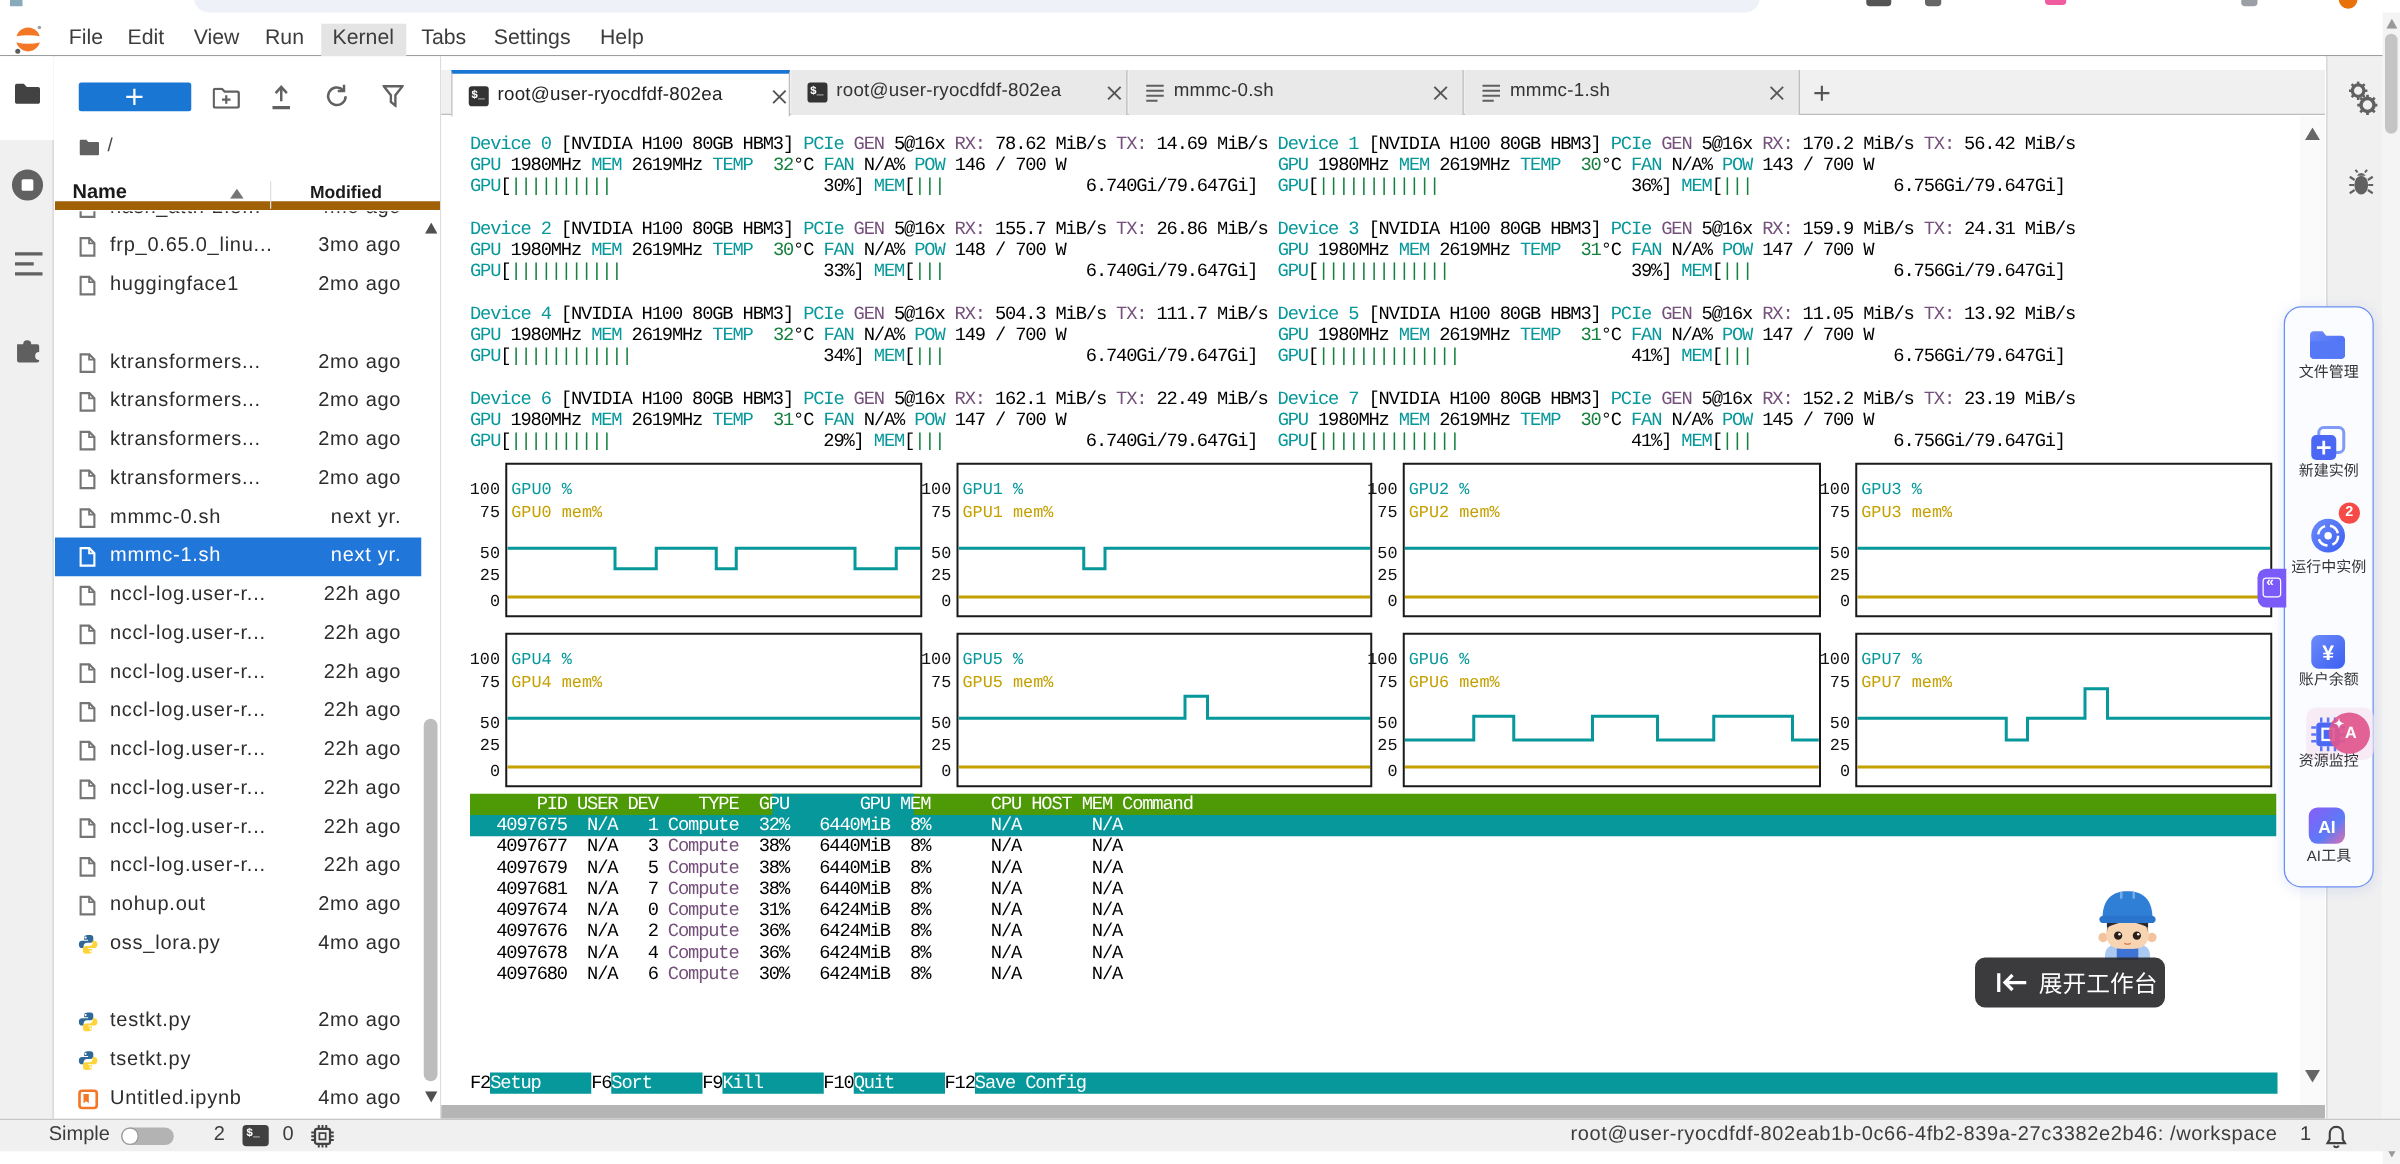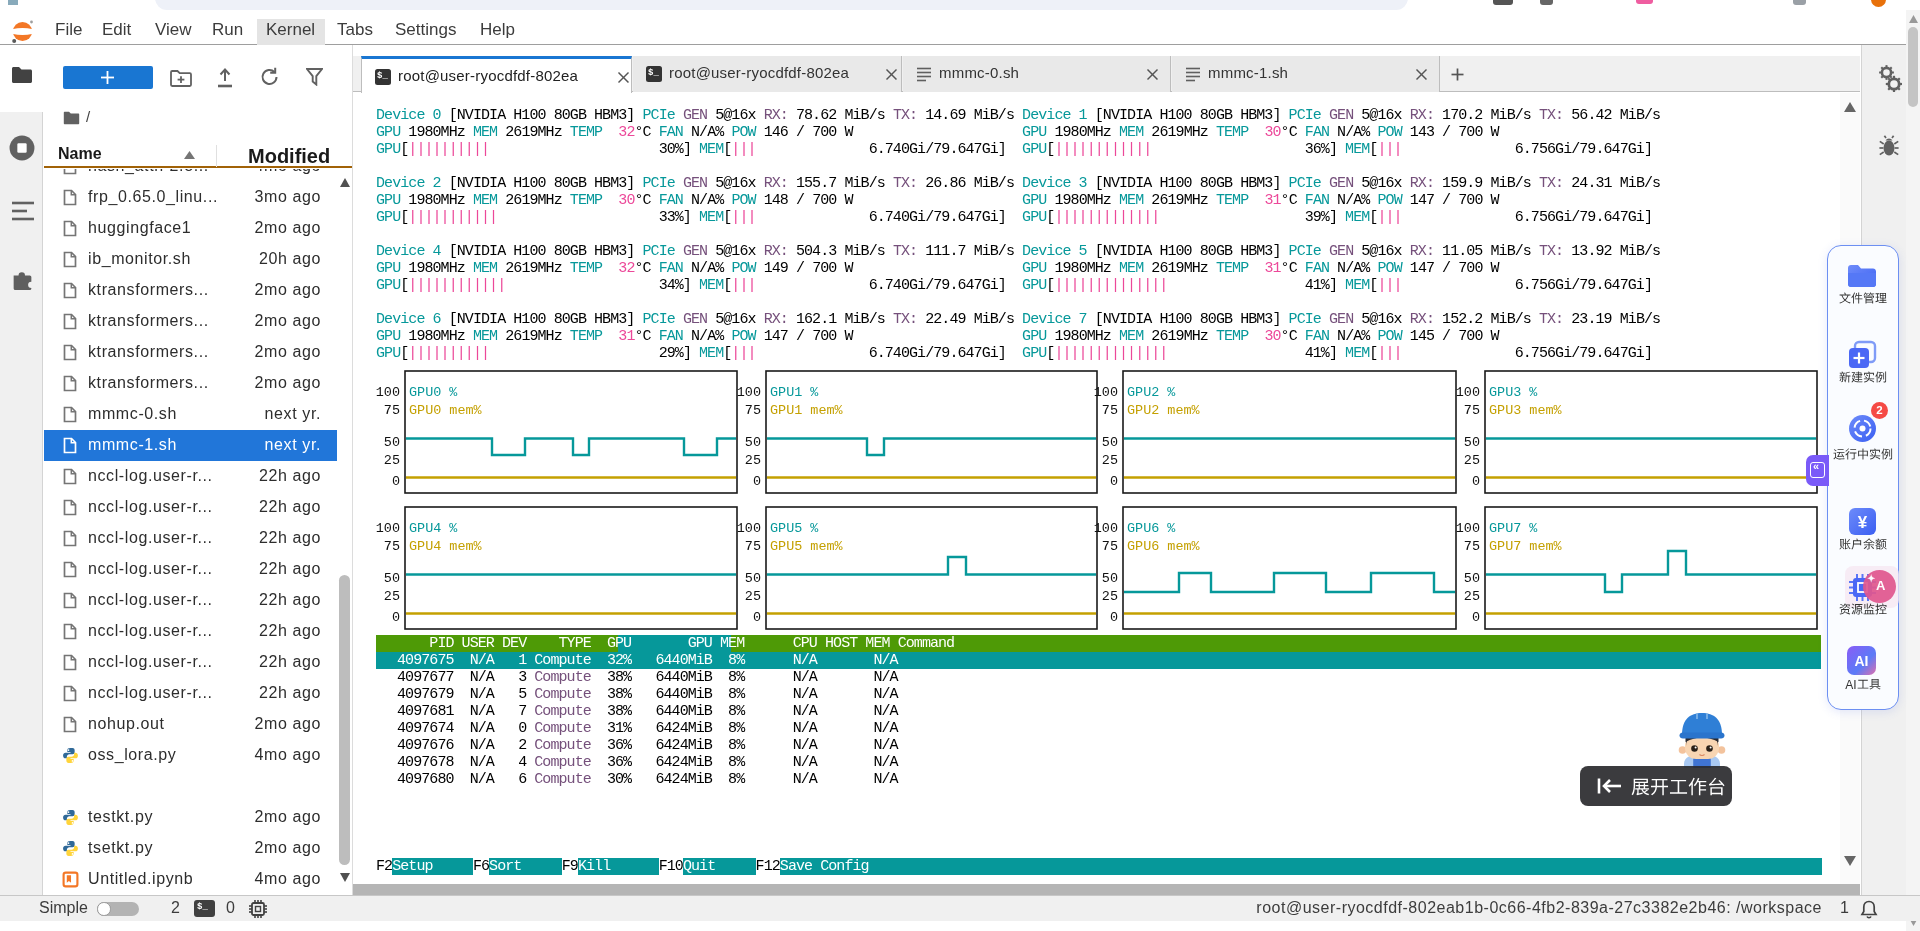--- a/index.html
+++ b/index.html
@@ -1,20 +1,20 @@
 <!DOCTYPE html>
 <html><head><meta charset="utf-8"><style>
 * { margin:0; padding:0; box-sizing:border-box; }
 html,body { width:1920px; height:931px; overflow:hidden; background:#fff;
   font-family:"Liberation Sans",sans-serif; }
 .abs { position:absolute; }
 
 pre.term { position:absolute; font-family:"Liberation Mono",monospace; font-size:15px;
   letter-spacing:-0.92635px; line-height:17px; color:#000; white-space:pre; }
-pre.term .t { color:#06989a; } pre.term .g { color:#ec4899; }
+pre.term .t { color:#06989a; } pre.term .g { color:#15803d; }
 pre.term .p { color:#75507b;text-align:right; }
 pre.term .w { color:#fff; }
 pre.term .fk { background:#06989a; color:#fff;font-family:Liberation Mono, monospace; }
 .frow { position:absolute; left:0; width:294px; height:31px; display:flex; align-items:center; }
 .frow .ficon { position:absolute; left:18px; top:7px; }
 .frow .fname { position:absolute; left:44px; font-size:16px; letter-spacing:0.6px; color:#2d2d2d; }
 .frow .ftime { position:absolute; right:17px; font-size:16px; letter-spacing:0.6px; color:#2d2d2d; }
 .frow.sel { background:#2176d9; }
 .frow.sel .fname, .frow.sel .ftime { color:#fff; }
 .mitem { position:absolute; top:0; height:25px; line-height:21px; font-size:17px; color:#3c3c3c; }
@@ -97,27 +97,27 @@
   </svg>
   <svg class="abs" style="left:262px;top:23px" width="17" height="18" viewBox="0 0 17 18">
     <path d="M1 1 H16 L10.3 8.2 V16.5 L6.7 13.5 V8.2 Z" fill="none" stroke="#616161" stroke-width="1.9"></path>
   </svg>
 
   <svg class="abs" style="left:19px;top:66px" width="17" height="14" viewBox="0 0 17 14">
     <path d="M0.8 1.8 C0.8 1.2 1.2 0.8 1.8 0.8 H6 L7.8 2.6 H15.2 C15.8 2.6 16.2 3 16.2 3.6 V12.2 C16.2 12.8 15.8 13.2 15.2 13.2 H1.8 C1.2 13.2 0.8 12.8 0.8 12.2 Z" fill="#616161"></path>
   </svg>
   <span class="abs" style="left:42px;top:63px;font-size:15px;color:#424242">/</span>
 
-  <div class="abs" style="left:0;top:99px;width:309px;height:24px;border-bottom:2px solid #a16207">
+  <div class="abs" style="left:0;top:99px;width:309px;height:24px;border-bottom:7px solid #a16207">
     <span class="abs" style="left:14px;top:1px;font-size:16px;font-weight:700;color:#1a1a1a">Name</span>
     <svg class="abs" style="left:140px;top:7px" width="11" height="8" viewBox="0 0 11 8">
         <path d="M5.5 0 L11 8 H0 Z" fill="#757575"></path>
       </svg>
     <div class="abs" style="left:172px;top:1px;width:1px;height:22px;background:#e0e0e0"></div>
-    <span class="abs" style="left:204px;top:1px;font-size:20px;font-weight:700;color:#1a1a1a">Modified</span>
+    <span class="abs" style="left:204px;top:1px;font-size:14px;font-weight:700;color:#1a1a1a">Modified</span>
   </div>
 
   <div class="abs" style="left:0;top:124px;width:294px;height:809px;overflow:hidden">
     <div class="frow" style="top:-18.5px">
         <span class="ficon"><svg width="16" height="17" viewBox="0 0 16 17">
             <path d="M2.5 1.5 H9.5 L13.5 5.5 V15.5 H2.5 Z" fill="none" stroke="#757575" stroke-width="1.7"></path>
             <path d="M9.3 1.7 V5.7 H13.3" fill="none" stroke="#757575" stroke-width="1.5"></path>
           </svg></span>
         <span class="fname">hash_attn-2.8...</span>
         <span class="ftime">4mo ago</span>
@@ -130,28 +130,20 @@
         <span class="fname">frp_0.65.0_linu...</span>
         <span class="ftime">3mo ago</span>
       </div>
       <div class="frow" style="top:43.5px">
         <span class="ficon"><svg width="16" height="17" viewBox="0 0 16 17">
             <path d="M2.5 1.5 H9.5 L13.5 5.5 V15.5 H2.5 Z" fill="none" stroke="#757575" stroke-width="1.7"></path>
             <path d="M9.3 1.7 V5.7 H13.3" fill="none" stroke="#757575" stroke-width="1.5"></path>
           </svg></span>
         <span class="fname">huggingface1</span>
         <span class="ftime">2mo ago</span>
-      </div>
-      <div class="frow" style="top:74.5px">
-        <span class="ficon"><svg width="16" height="17" viewBox="0 0 16 17">
-            <path d="M2.5 1.5 H9.5 L13.5 5.5 V15.5 H2.5 Z" fill="none" stroke="#757575" stroke-width="1.7"></path>
-            <path d="M9.3 1.7 V5.7 H13.3" fill="none" stroke="#757575" stroke-width="1.5"></path>
-          </svg></span>
-        <span class="fname">ib_monitor.sh</span>
-        <span class="ftime">20h ago</span>
       </div>
       <div class="frow" style="top:105.5px">
         <span class="ficon"><svg width="16" height="17" viewBox="0 0 16 17">
             <path d="M2.5 1.5 H9.5 L13.5 5.5 V15.5 H2.5 Z" fill="none" stroke="#757575" stroke-width="1.7"></path>
             <path d="M9.3 1.7 V5.7 H13.3" fill="none" stroke="#757575" stroke-width="1.5"></path>
           </svg></span>
         <span class="fname">ktransformers...</span>
         <span class="ftime">2mo ago</span>
       </div>
       <div class="frow" style="top:136.5px">

